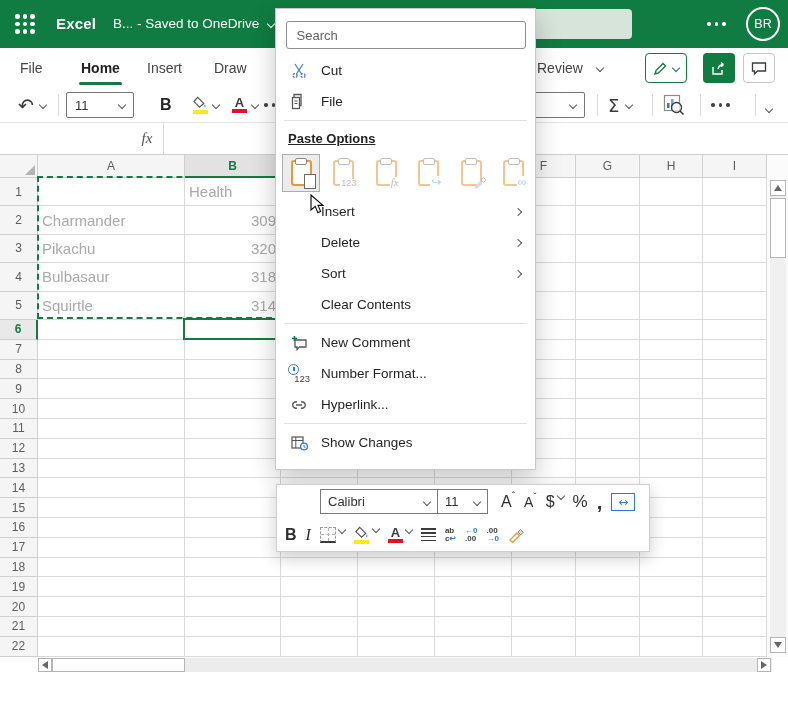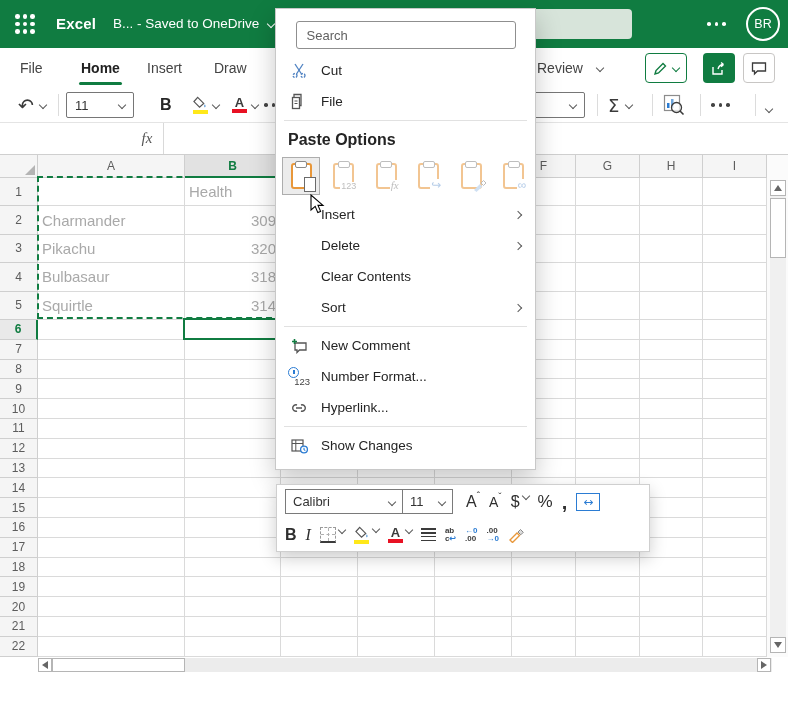--- a/index.html
+++ b/index.html
@@ -92,47 +92,47 @@
   .sheetbar{position:absolute;left:0;top:673px;width:788px;height:31px;background:#fff;}
   .sheetnav{position:absolute;top:11px;}
   .hamb{position:absolute;left:72px;top:9px;width:18px;height:13px;display:flex;flex-direction:column;justify-content:space-between;cursor:pointer;}
   .hamb i{height:2px;background:#444;}
   .sheettab{position:absolute;left:106px;top:5px;font-size:13.5px;font-weight:600;color:#323130;cursor:pointer;}
   .sheettab::after{content:"";position:absolute;left:-2px;right:-2px;top:21px;height:3px;background:#107C41;}
   .addsheet{position:absolute;left:164px;top:2px;font-size:20px;color:#444;cursor:pointer;}
 
   
   .ctxmenu{position:absolute;left:275px;top:8px;width:261px;height:462px;background:#fff;border:1px solid #c8c8c8;box-shadow:0 10px 24px rgba(0,0,0,.22);z-index:30;padding-top:12px;}
-  .msearch{display:block;width:220px;margin:0 auto;height:28px;border:1px solid #8f8f8f;border-radius:3px;padding:0 10px;font-size:13px;font-family:"Liberation Sans",sans-serif;color:#333;outline:none;}
+  .msearch{display:block;width:240px;margin:0 auto;height:28px;border:1px solid #8f8f8f;border-radius:3px;padding:0 10px;font-size:13px;font-family:"Liberation Sans",sans-serif;color:#333;outline:none;}
   .msearch::placeholder{color:#616161;}
   .mi{display:flex;align-items:center;height:31px;padding:0 14px 0 12px;font-size:13.5px;color:#242424;cursor:pointer;}
   .mi:first-of-type{margin-top:6px;}
   .mi .ic{width:22px;margin-right:11px;display:flex;justify-content:center;align-items:center;}
   .mi .sub{margin-left:auto;}
   .mdiv{height:1px;background:#e1e1e1;margin:3px 8px;}
-  .mlabel{font-size:16px;font-weight:bold;color:#242424;padding:7px 14px 4px 12px;}
+  .mlabel{font-size:13px;font-weight:bold;color:#242424;padding:7px 14px 4px 12px;text-decoration:underline;}
   .pasterow{display:flex;align-items:center;height:46px;padding-left:4px;}
   .pslot{width:45px;display:flex;justify-content:center;align-items:center;}
   .pbox{width:38px;height:38px;background:#ececec;border:1px solid #adadad;display:flex;justify-content:center;align-items:center;}
   .clip{width:21px;height:26px;border:2px solid #e8973a;border-radius:3px;position:relative;background:#fff;}
   .clip::before{content:"";position:absolute;top:-4px;left:50%;transform:translateX(-50%);width:10px;height:5px;background:#fff;border:1.5px solid #8a8a8a;border-radius:2px;}
   .clip .badge{position:absolute;right:-5px;bottom:-4px;background:#fff;font-size:9px;color:#8a8a8a;line-height:1;padding:0 1px;}
   .clip .page{position:absolute;right:-6px;bottom:-5px;width:12px;height:15px;background:#fff;border:1.5px solid #6a6a6a;}
   .clip .badge.fx{font-family:"Liberation Serif",serif;font-style:italic;font-size:11px;}
   .clip .badge.blue{color:#7da7d8;font-size:12px;}
   .pslot.dim{opacity:.55;}
   .numfmt-ic{position:relative;width:22px;height:20px;}
   .numfmt-ic .clock{position:absolute;left:0;top:0;width:11px;height:11px;border:1.5px solid #2b7cd3;border-radius:50%;}
   .numfmt-ic .clock::after{content:"";position:absolute;left:4px;top:2px;width:1.5px;height:4px;background:#2b7cd3;}
   .numfmt-ic .n123{position:absolute;right:0;bottom:0;font-size:9.5px;color:#444;}
 
   
   .minibar{position:absolute;left:276px;top:484px;width:374px;height:68px;background:#fff;border:1px solid #cfcfcf;box-shadow:0 6px 16px rgba(0,0,0,.2);z-index:30;}
   .mb-row{display:flex;align-items:center;height:33px;padding-left:8px;gap:9px;}
-  .mb-row.first{border-bottom:0;}
+  .mb-row.first{border-bottom:0;margin-left:35px;}
   .mb-combo{display:flex;align-items:center;justify-content:space-between;border:1px solid #7a7a7a;height:25px;padding:0 7px;font-size:13px;color:#333;background:#fff;}
   .mb-ic{display:flex;align-items:flex-start;gap:3px;color:#2f2f2f;font-size:15px;cursor:pointer;}
   .supmark{font-size:10px;vertical-align:top;line-height:8px;}
   .two-line{display:flex;flex-direction:column;font-size:8px;line-height:8px;color:#3b3b3b;font-weight:bold;}
   .two-line .arr{color:#2b7cd3;}
   .borders-ic{width:16px;height:16px;border:1px dashed #9a9a9a;border-bottom:2px solid #3b3b3b;position:relative;}
   .borders-ic::before{content:"";position:absolute;left:0;right:0;top:6px;border-top:1px dashed #b0b0b0;}
   .borders-ic::after{content:"";position:absolute;top:0;bottom:0;left:7px;border-left:1px dashed #b0b0b0;}
   .align-ic{width:15px;height:13px;background:repeating-linear-gradient(#3b3b3b 0 1.6px,transparent 1.6px 3.9px);}
   .autofit-ic{width:24px;height:18px;border:1.6px solid #2b7cd3;display:flex;align-items:center;justify-content:center;color:#2b7cd3;font-size:12px;font-family:"DejaVu Sans",sans-serif;}
@@ -658,26 +658,26 @@
       <span>Insert</span>
       <span class="chev right sub"></span>
     </div>
     <div class="mi">
       <span class="ic"></span>
       <span>Delete</span>
       <span class="chev right sub"></span>
     </div>
     <div class="mi">
       <span class="ic"></span>
-      <span>Clear Contents</span>
-    </div>
-    <div class="mi">
-      <span class="ic"></span>
       <span>Sort</span>
       <span class="chev right sub"></span>
+    </div>
+    <div class="mi">
+      <span class="ic"></span>
+      <span>Clear Contents</span>
     </div>
     <div class="mdiv"></div>
     <div class="mi">
       <span class="ic">
         <svg width="17" height="16" viewBox="0 0 17 16">
             <path d="M4 5 h11 v7 h-6.5 l-2.5 2.5 v-2.5 h-2 z" fill="none" stroke="#555" stroke-width="1.3"></path>
             <path d="M3.5 1 v5 M1 3.5 h5" stroke="#107C41" stroke-width="1.6"></path>
           </svg>
       </span>
       <span>New Comment</span>

